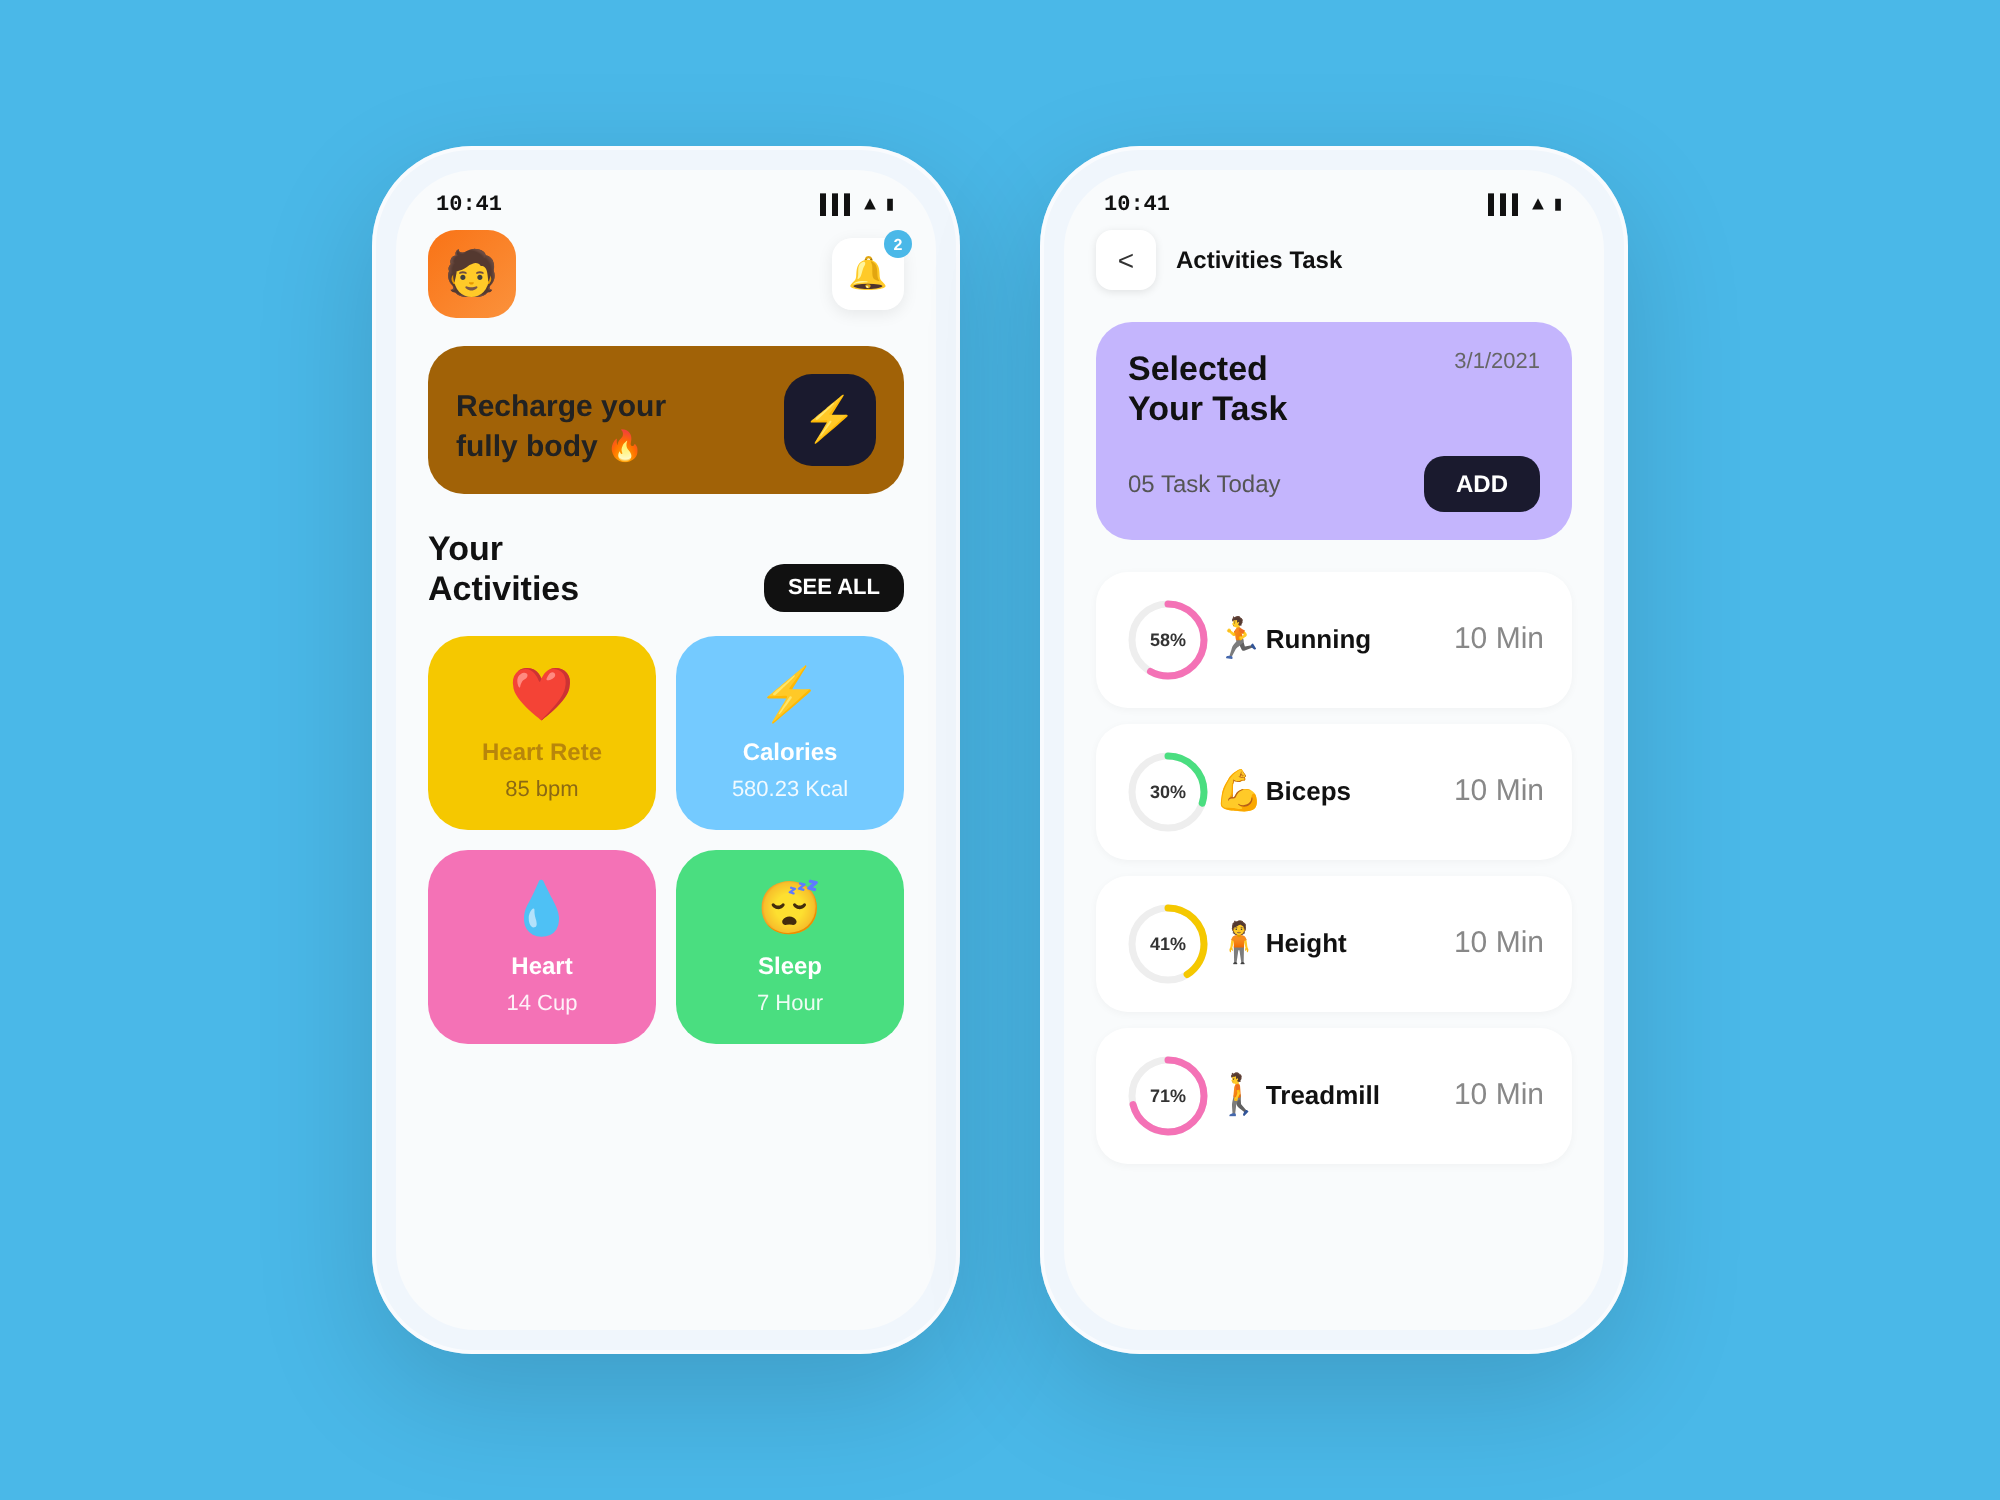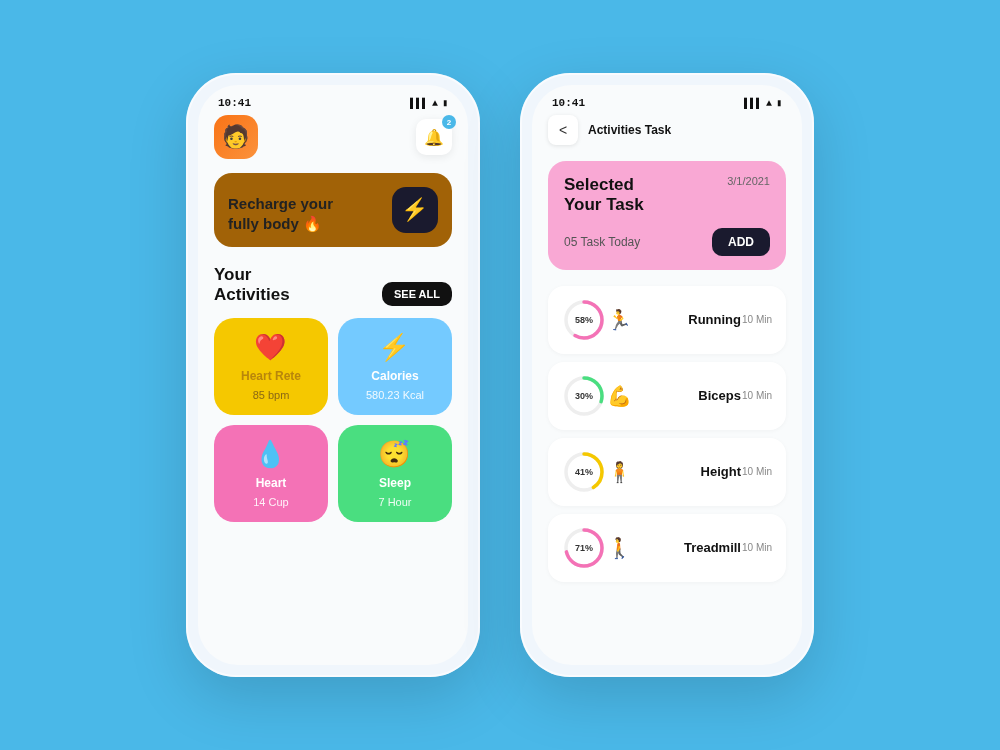--- a/index.html
+++ b/index.html
@@ -202,21 +202,21 @@
       cursor: pointer;
       box-shadow: 0 1px 4px rgba(0,0,0,0.1);
     }
     .page-title {
       font-size: 12px;
       font-weight: 700;
       color: #111;
     }
 
     .task-card {
-      background: #f9a8d4;
+      background: #c4b5fd;
       border-radius: 18px;
       padding: 14px 16px;
       margin-bottom: 16px;
     }
     .task-card-header {
       display: flex;
       justify-content: space-between;
       align-items: flex-start;
       margin-bottom: 12px;
     }
@@ -286,32 +286,31 @@
       font-size: 9px;
       font-weight: 700;
       color: #333;
     }
 
     .activity-info {
       display: flex;
       flex-direction: column;
       gap: 2px;
       flex: 1;
-      text-align: right;
     }
     .activity-emoji {
       font-size: 20px;
     }
     .activity-row-name {
       font-size: 13px;
       font-weight: 600;
       color: #111;
     }
     .activity-row-time {
-      font-size: 10px;
+      font-size: 15px;
       color: #888;
     }
 
     
     .ring-bg { fill: none; stroke: #eee; stroke-width: 3.5; }
     .ring-fg { fill: none; stroke-width: 3.5; stroke-linecap: round; transform-origin: 50% 50%; transform: rotate(-90deg); }
   </style>
 </head>
 <body>
 

